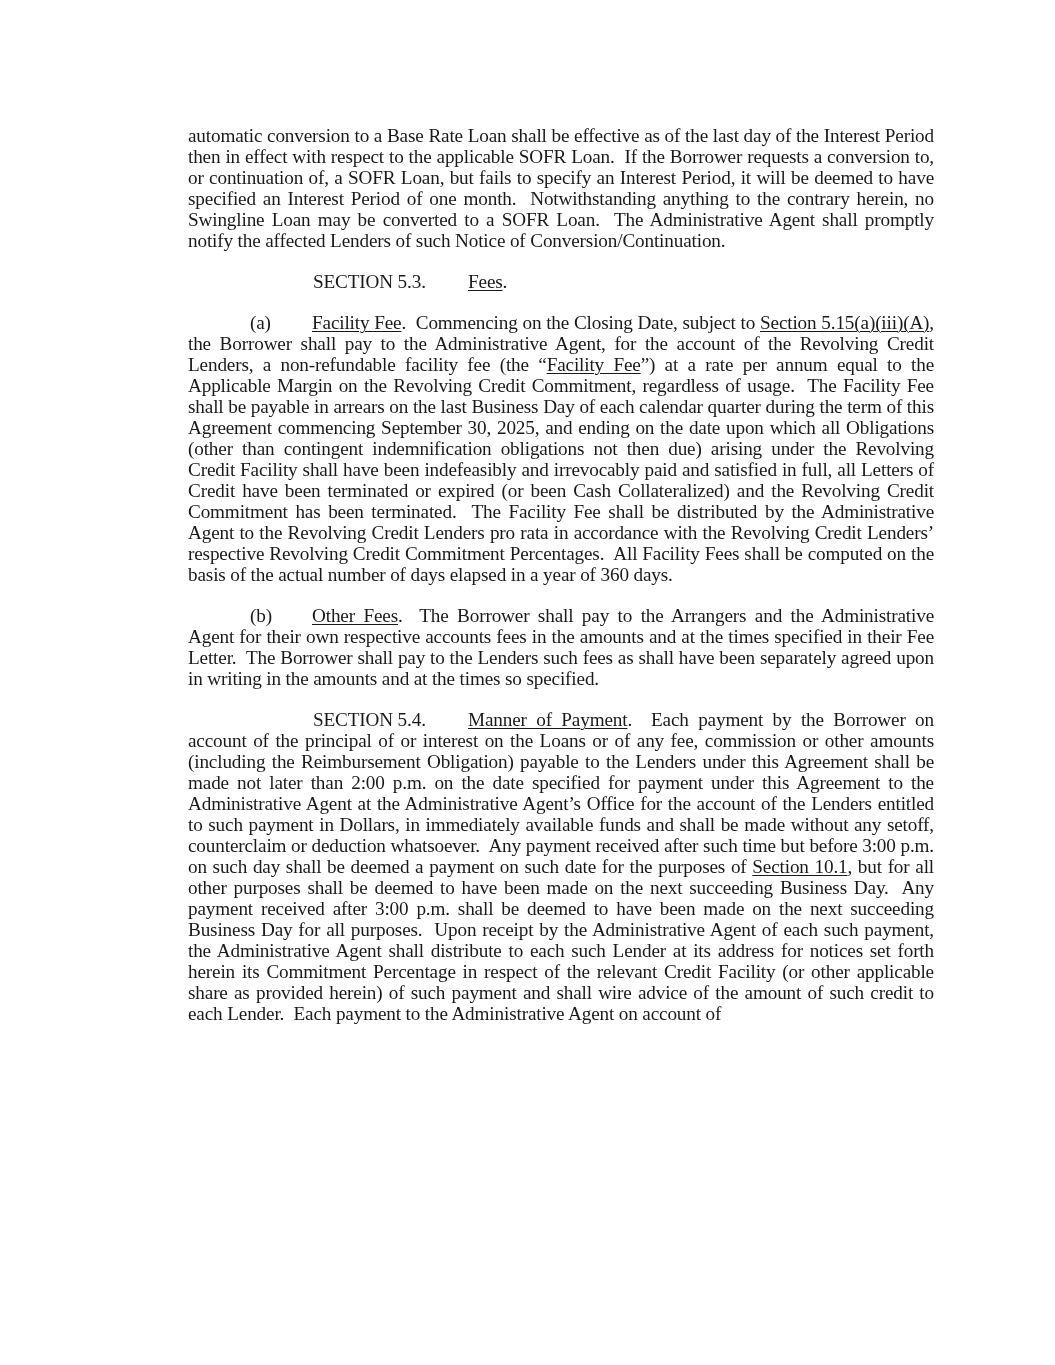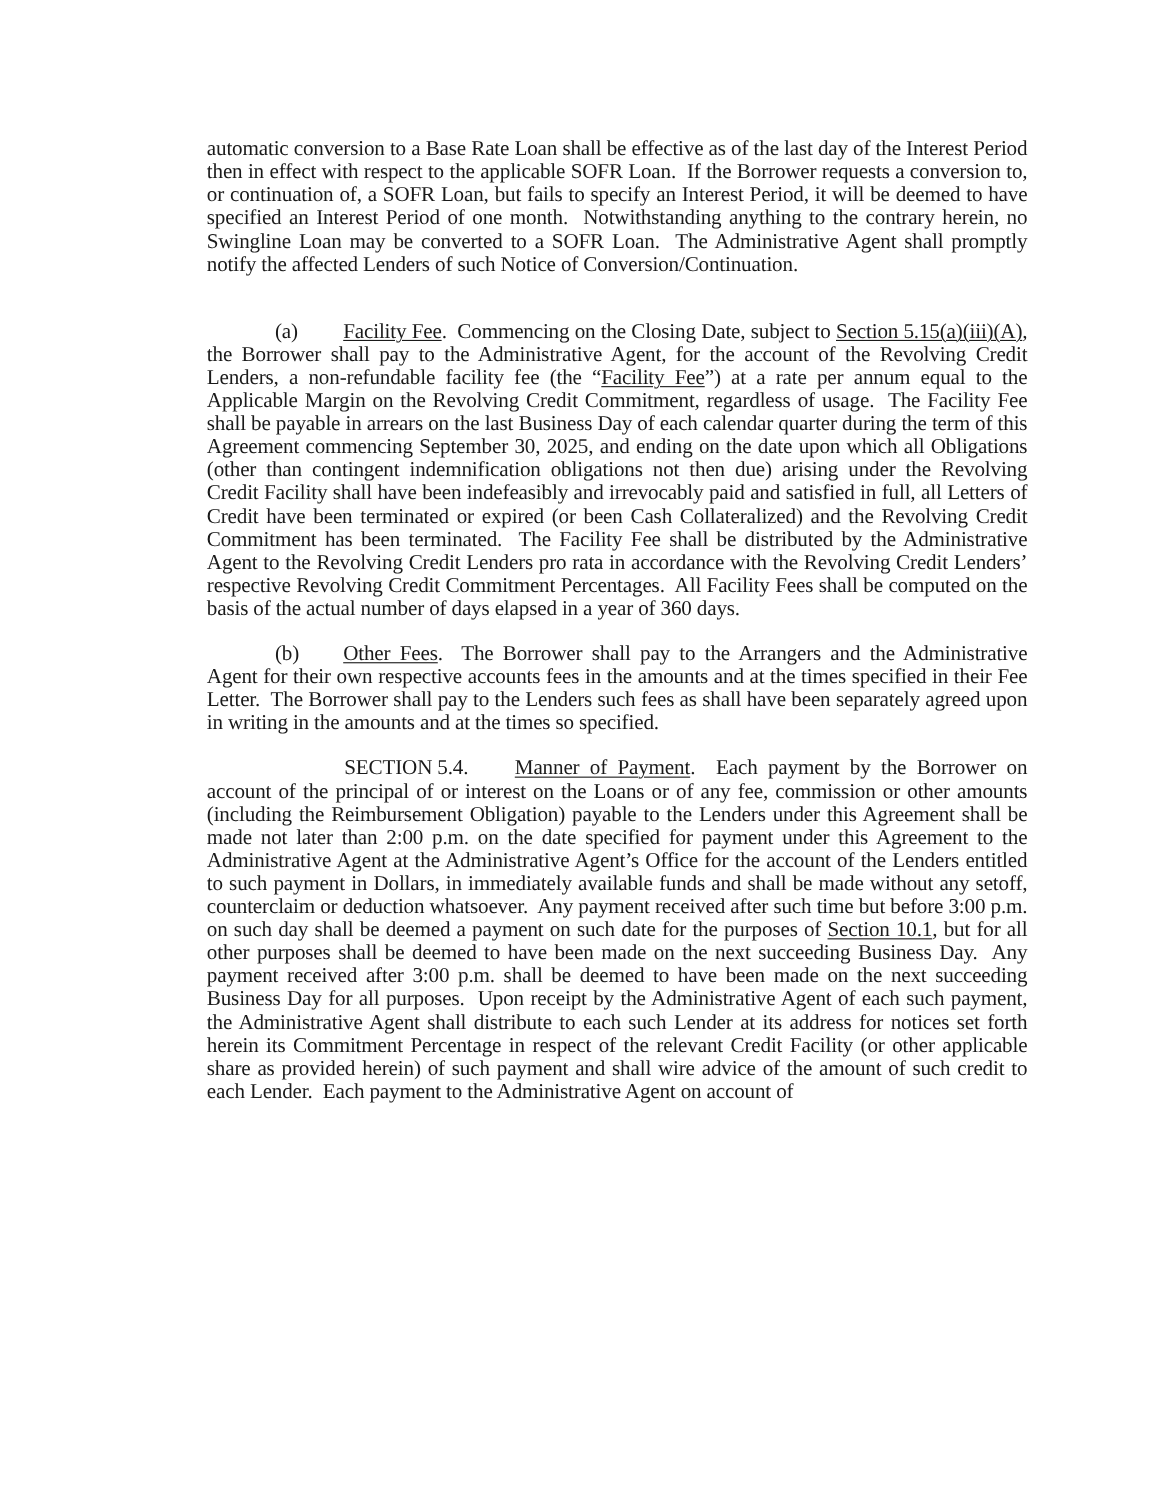--- a/index.html
+++ b/index.html
@@ -43,20 +43,21 @@
 <body>
 
 <div class="page">
 
   <p>
     <span style="white-space: pre-wrap;">automatic conversion to a Base Rate Loan shall be effective as of the last day of the Interest Period then in effect with respect to the applicable SOFR Loan.  If the Borrower requests a conversion to, or continuation of, a SOFR Loan, but fails to specify an Interest Period, it will be deemed to have specified an Interest Period of one month.  Notwithstanding anything to the contrary herein, no Swingline Loan may be converted to a SOFR Loan.  The Administrative Agent shall promptly notify the affected Lenders of such Notice of Conversion/Continuation.</span>
   </p>
 
   <div class="gap"></div>
 
+  <p class="section-heading nojust"><span class="sec-num" style="white-space: pre-wrap;">SECTION 5.3.</span><span class="u" style="white-space: pre-wrap;">Fees</span><span style="white-space: pre-wrap;">.</span></p>
 
   <div class="gap"></div>
 
   <p><span class="indent" style="display: inline-block; width: 62px; padding-left: 0px;"></span><span class="sub-label" style="white-space: pre-wrap;">(a)</span><span class="u" style="white-space: pre-wrap;">Facility Fee</span><span style="white-space: pre-wrap;">.</span><span style="white-space: pre-wrap;">  Commencing on the Closing Date, subject to </span><span class="u" style="white-space: pre-wrap;">Section 5.15(a)(iii)(A)</span><span style="white-space: pre-wrap;">, the Borrower shall pay to the Administrative Agent, for the account of the Revolving Credit Lenders, a non-refundable facility fee (the “</span><span class="u" style="white-space: pre-wrap;">Facility Fee</span><span style="white-space: pre-wrap;">”) at a rate per annum equal to the Applicable Margin on the Revolving Credit Commitment, regardless of usage.  The Facility Fee shall be payable in arrears on the last Business Day of each calendar quarter during the term of this Agreement commencing September 30, 2025, and ending on the date upon which all Obligations (other than contingent indemnification obligations not then due) arising under the Revolving Credit Facility shall have been indefeasibly and irrevocably paid and satisfied in full, all Letters of Credit have been terminated or expired (or been Cash Collateralized) and the Revolving Credit Commitment has been terminated.  The Facility Fee shall be distributed by the Administrative Agent to the Revolving Credit Lenders pro rata in accordance with the Revolving Credit Lenders’ respective Revolving Credit Commitment Percentages.  All Facility Fees shall be computed on the basis of the actual number of days elapsed in a year of 360 days.</span></p>
 
   <div class="gap"></div>
 
   <p><span class="indent" style="display: inline-block; width: 62px; padding-left: 0px;"></span><span class="sub-label" style="white-space: pre-wrap;">(b)</span><span class="u" style="white-space: pre-wrap;">Other Fees</span><span style="white-space: pre-wrap;">.</span><span style="white-space: pre-wrap;">  The Borrower shall pay to the Arrangers and the Administrative Agent for their own respective accounts fees in the amounts and at the times specified in their Fee Letter.  The Borrower shall pay to the Lenders such fees as shall have been separately agreed upon in writing in the amounts and at the times so specified.</span></p>
 
   <div class="gap"></div>

